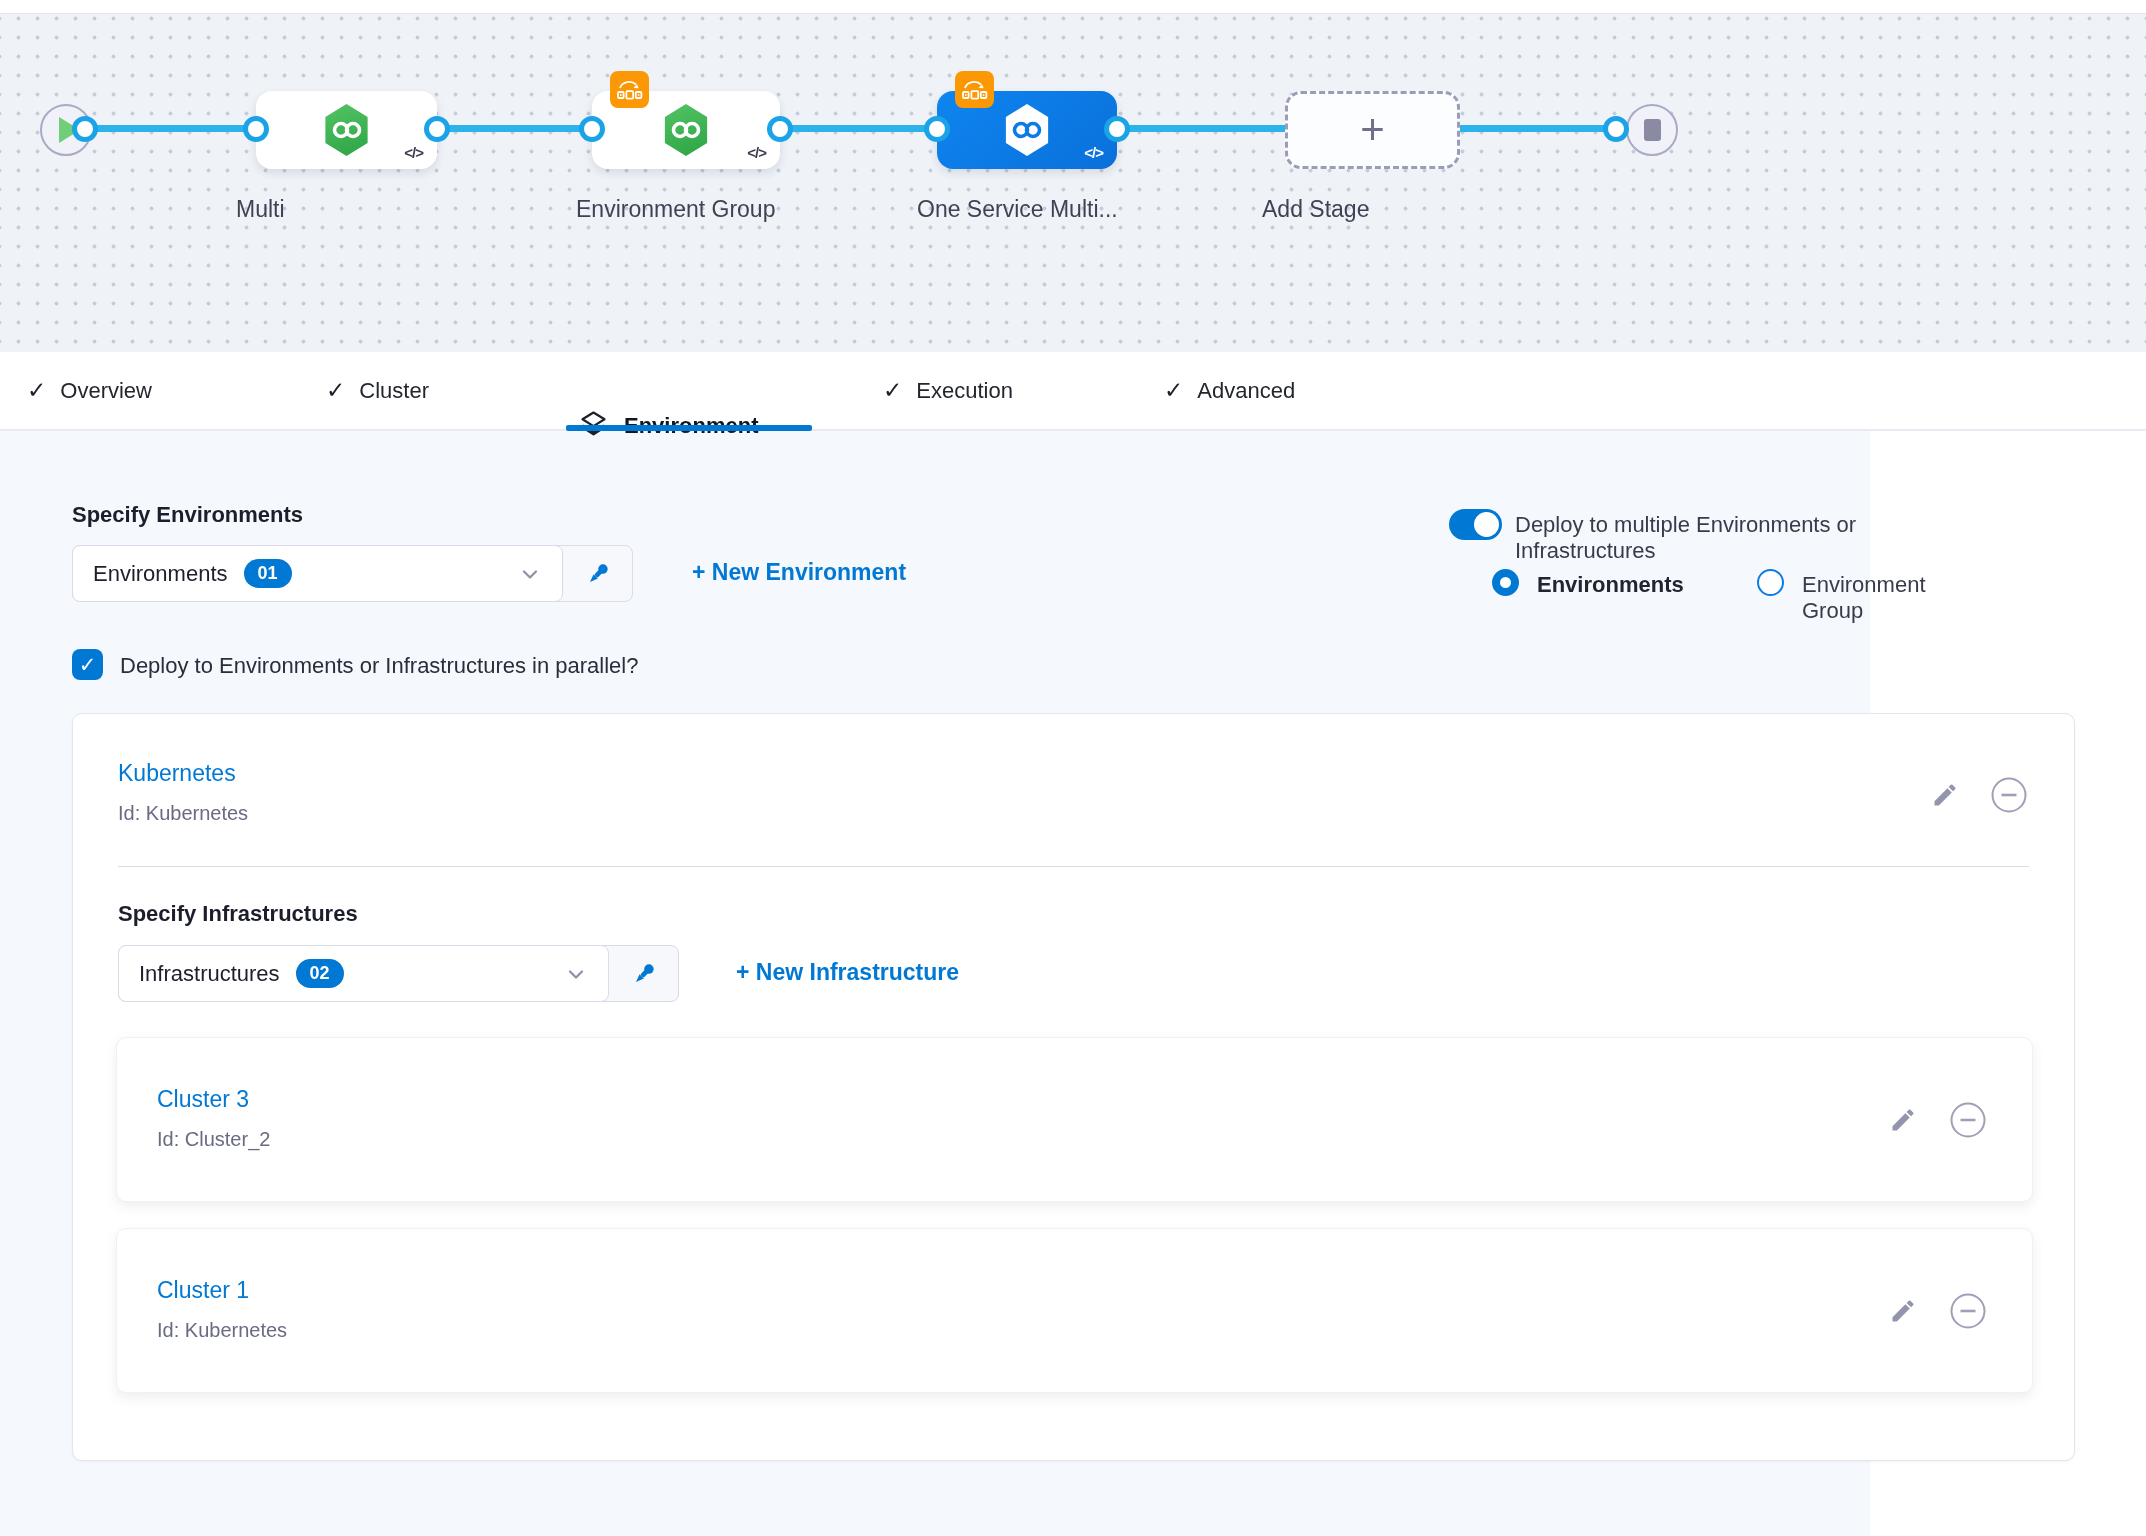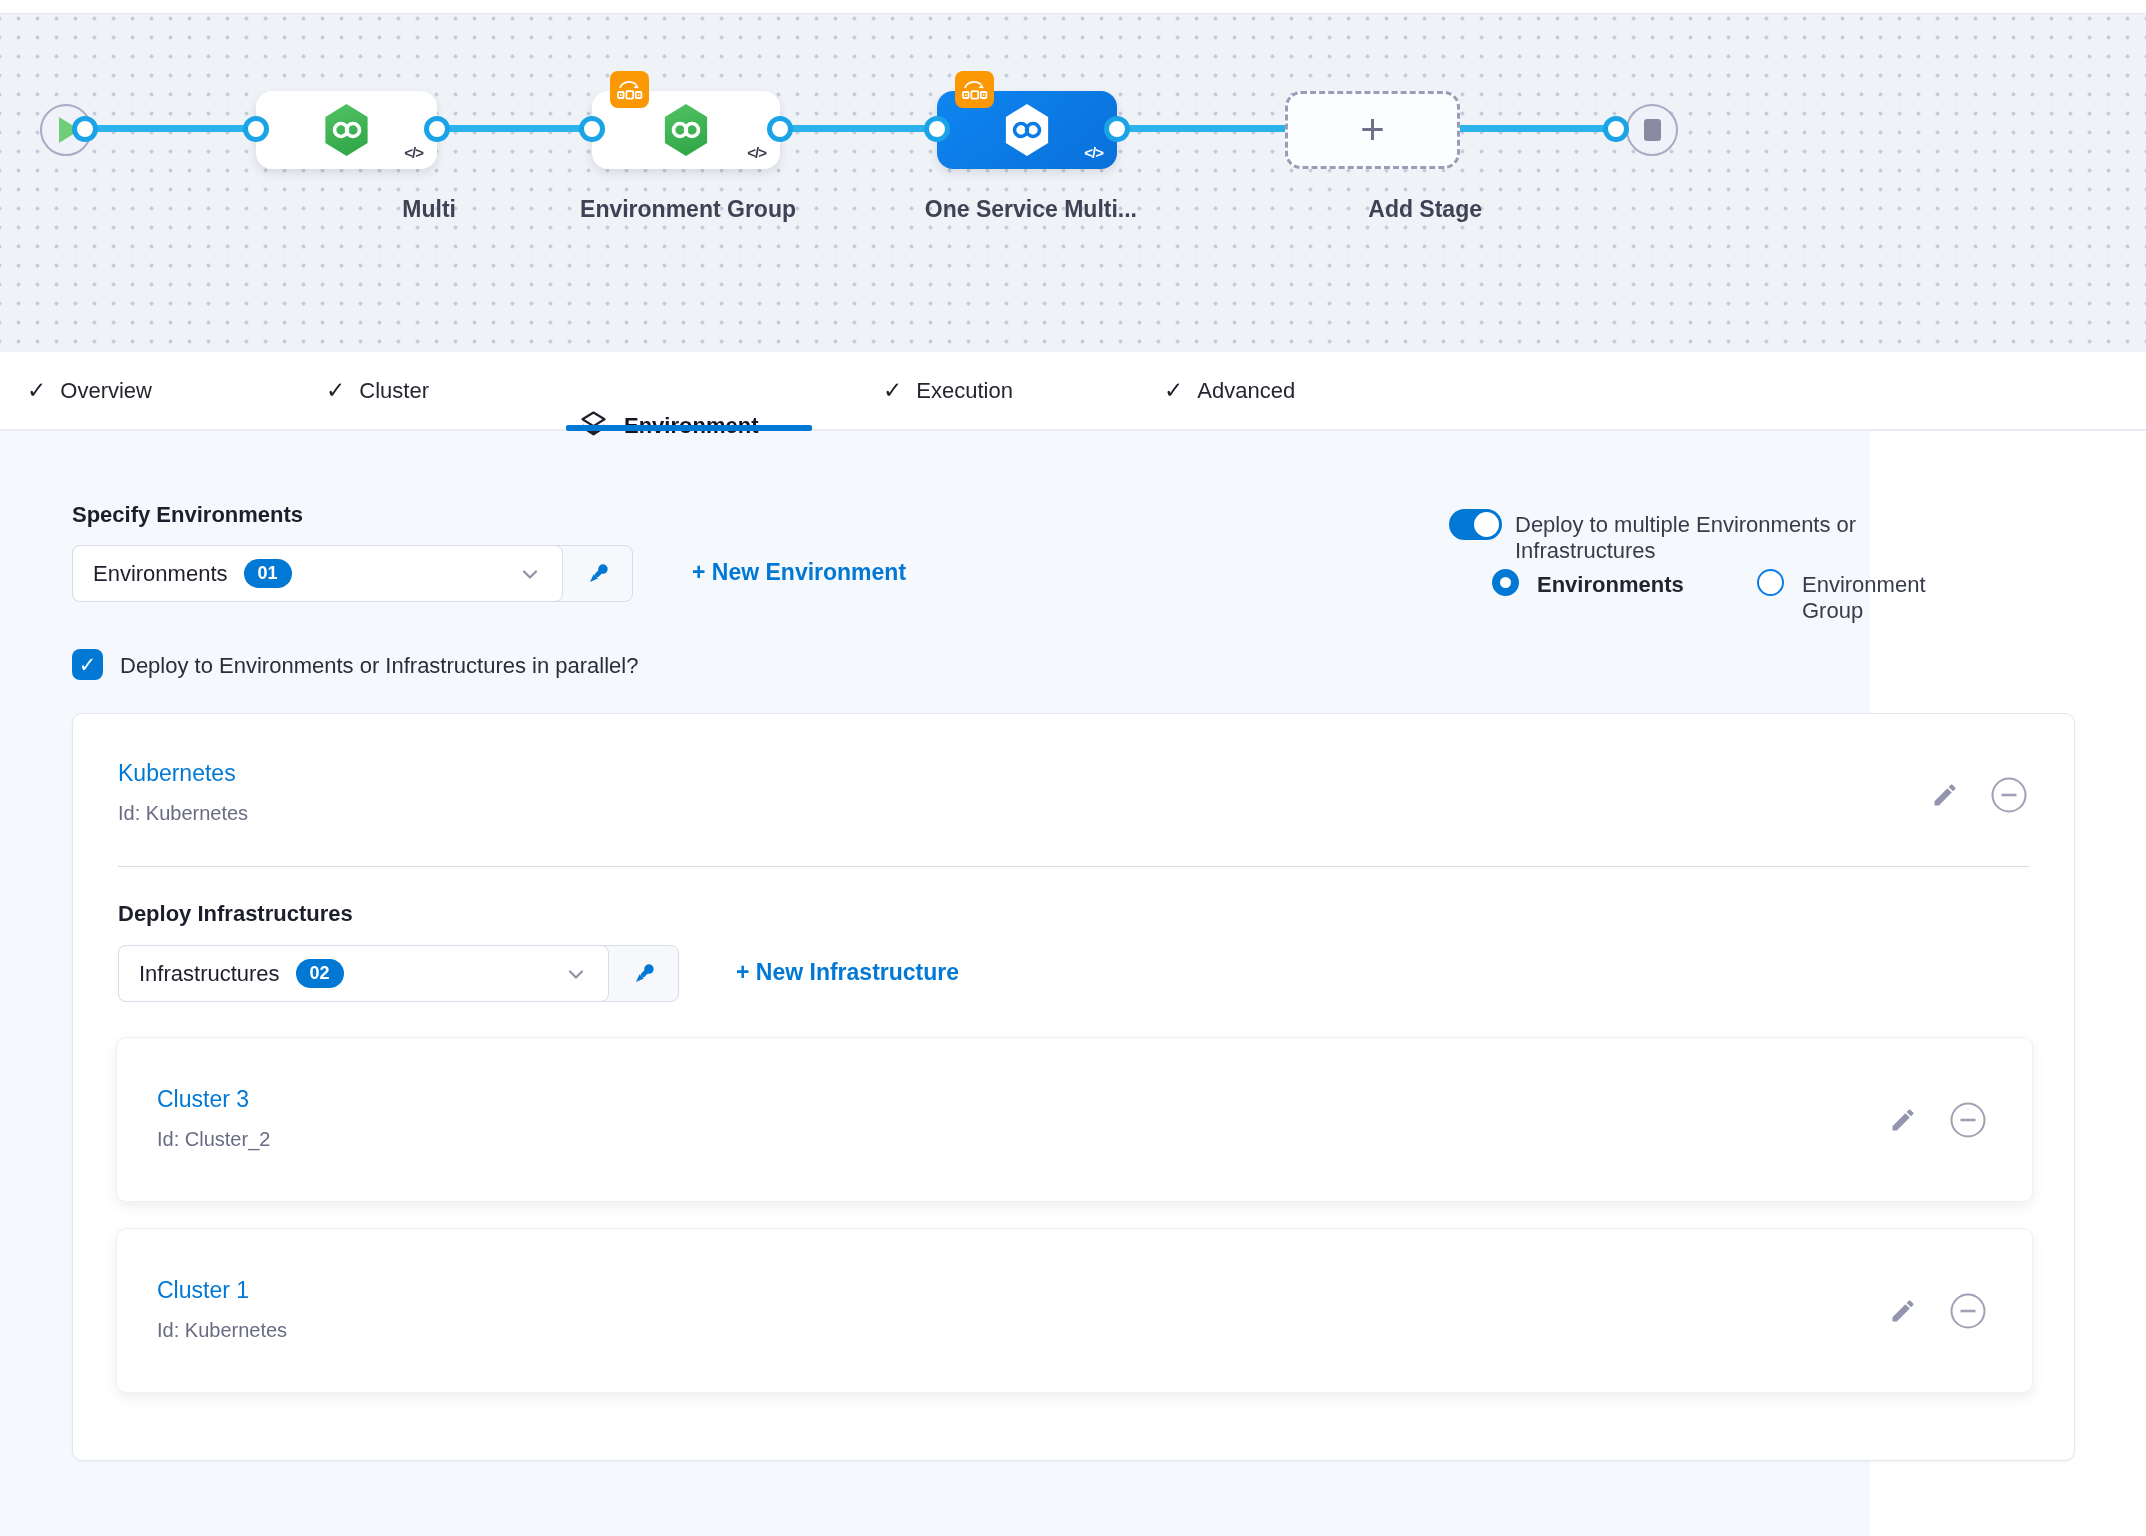--- a/index.html
+++ b/index.html
@@ -39,22 +39,22 @@
          display: flex; align-items: center; justify-content: center; }
   .hex.green { background: linear-gradient(160deg, #53c465, #2da344); }
   .hex.white { background: #fff; }
   .code-glyph { position: absolute; right: 14px; bottom: 8px; font-size: 15px; font-weight: 700; color: #3a3c4e; letter-spacing: -1px; }
   .stage-card.selected .code-glyph { color: #fff; }
   .stage-badge {
     position: absolute; left: 18px; top: -20px; width: 39px; height: 37px; border-radius: 8px;
     background: #fb9804; z-index: 5; display: flex; align-items: center; justify-content: center;
   }
   .stage-label {
-    position: absolute; top: 174px; width: 220px; text-align: right;
-    font-size: 23px; line-height: 42px; color: #3f4254; z-index: 3; font-weight: bold;
+    position: absolute; top: 174px; width: 220px; text-align: left;
+    font-size: 23px; line-height: 42px; color: #3f4254; z-index: 3;
   }
   .add-stage {
     position: absolute; left: 1285px; top: 77px; width: 175px; height: 78px;
     border: 3px dashed #9b9cb6; border-radius: 16px; background: #fcfdff; z-index: 4;
     display: flex; align-items: center; justify-content: center;
     font-size: 42px; font-weight: 300; color: #6e7089;
   }
   
   .tabbar { position: absolute; top: 352px; left: 0; width: 2146px; height: 79px; background: #fff; border-bottom: 2px solid #e9ebf2; z-index: 2; }
   .tab { position: absolute; top: 0; height: 77px; display: flex; align-items: center; gap: 14px; font-size: 22px; color: #24262f; cursor: pointer; }
@@ -260,21 +260,21 @@
       </div>
       <div class="icon-btn" style="left:1916px; top:61px;">
         <svg width="38" height="38" viewBox="0 0 38 38" fill="none" stroke="#9fa0b6">
             <circle cx="19" cy="19" r="16.5" stroke-width="2"></circle>
             <line x1="11.5" y1="19" x2="26.5" y2="19" stroke-width="2.6"></line>
           </svg>
       </div>
 
       <div class="divider"></div>
 
-      <div class="h-label" style="left:45px; top:187px;">Deploy Infrastructures</div>
+      <div class="h-label" style="left:45px; top:187px;">Specify Infrastructures</div>
 
       <div class="dd-wrap" style="left:45px; top:231px;">
         <div class="dd-main">
           <span class="dd-value">Infrastructures</span>
           <span class="dd-pill">02</span>
           <span class="dd-chev">
             <svg width="24" height="24" viewBox="0 0 24 24" fill="none" stroke="#8e90a6" stroke-width="2.2" stroke-linecap="round" stroke-linejoin="round">
                 <path d="M6 9.5l6 6 6-6"></path>
               </svg>
           </span>

